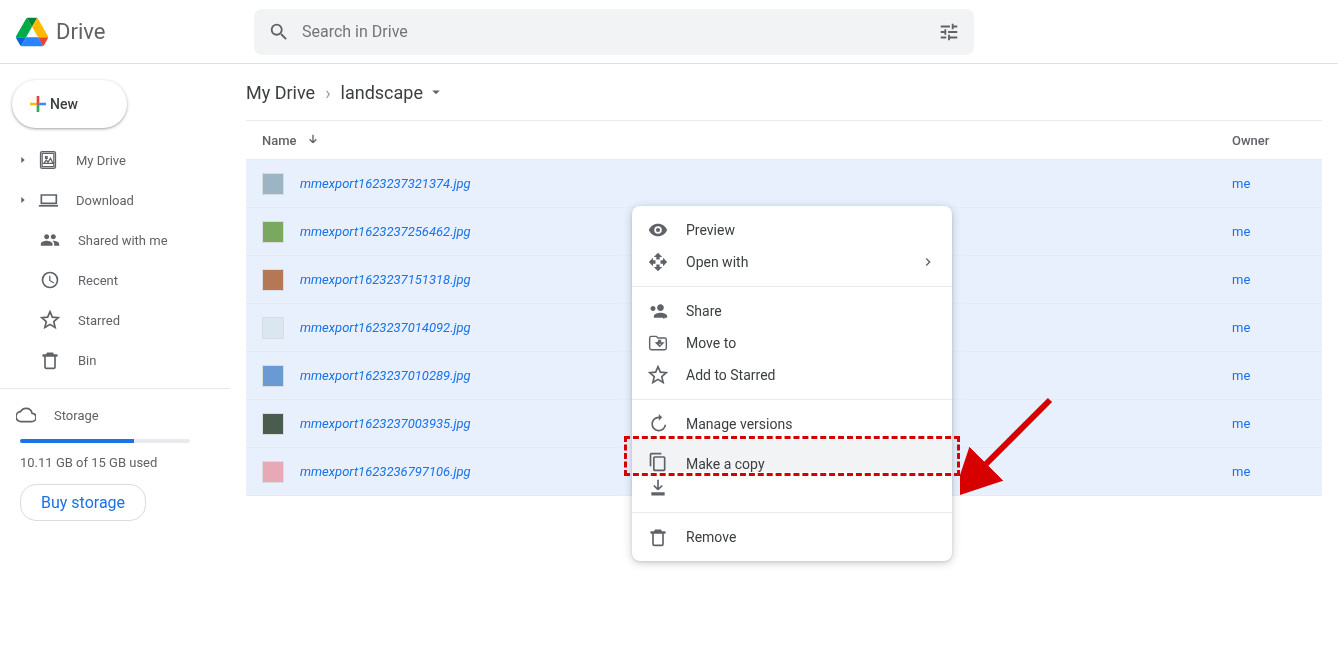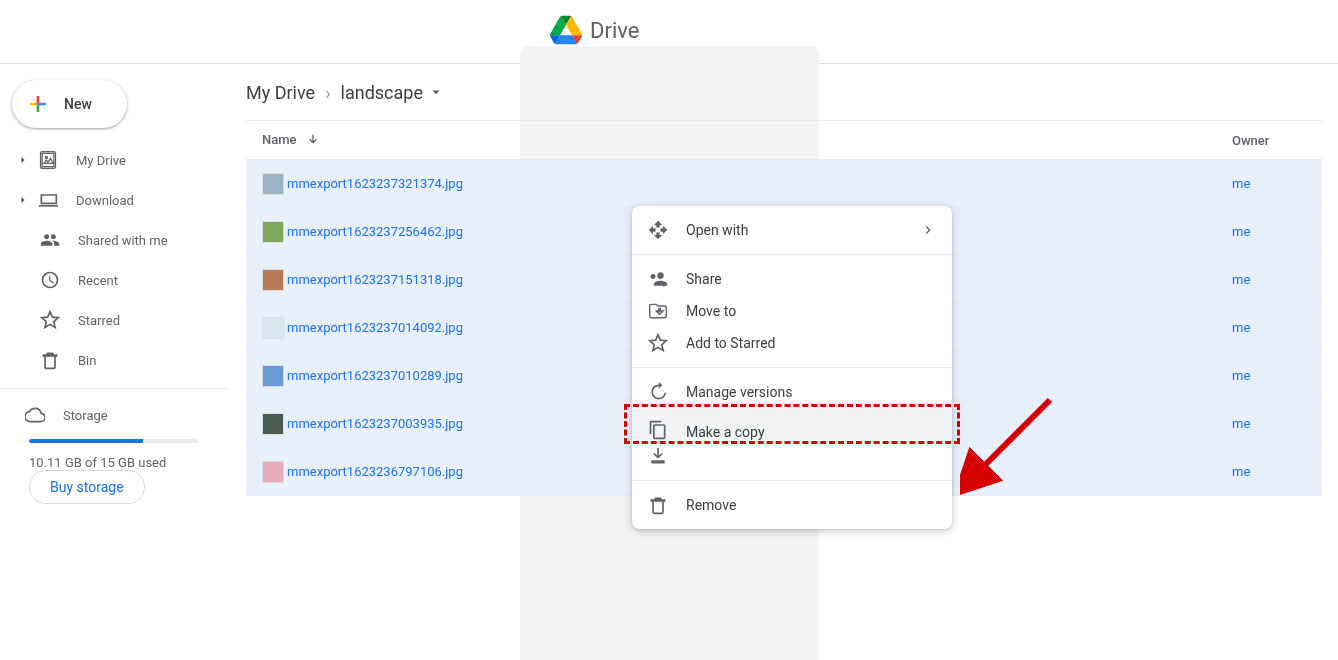--- a/index.html
+++ b/index.html
@@ -1,53 +1,53 @@
 <!DOCTYPE html>
 <html><head>
 <meta charset="utf-8">
 <style>
 * { margin: 0; padding: 0; box-sizing: border-box; font-family: 'Google Sans', Roboto, Arial, sans-serif; }
 body { background: #fff; color: #3c4043; width: 1338px; height: 660px; overflow: hidden; position: relative; }
 
-.header { display: flex; align-items: center; height: 64px; border-bottom: 1px solid #e0e0e0; padding: 14px 16px; flex-direction: column; }
+.header { display: flex; align-items: center; height: 64px; border-bottom: 1px solid #e0e0e0; padding: 14px 16px; }
 .logo-area { display: flex; align-items: center; width: 238px; cursor: pointer; }
 .logo-area span.title { font-size: 22px; color: #5f6368; margin-left: 8px; }
 .search-bar { flex: 0 0 720px; background: #f1f3f4; border-radius: 8px; height: 46px; display: flex; align-items: center; padding: 0 14px; gap: 12px; }
 .search-bar .search-icon { fill: #5f6368; width: 22px; height: 22px; }
 .search-bar input { flex: 1; background: transparent; border: none; outline: none; font-size: 16px; color: #5f6368; }
 .search-bar .tune-icon { fill: #5f6368; width: 22px; height: 22px; cursor: pointer; }
 
 .layout { display: flex; height: 596px; }
 .sidebar { width: 238px; padding-top: 12px; }
-.new-btn { margin: 4px 0 12px 12px; width: 115px; height: 48px; border-radius: 24px; border: none; background: #fff; box-shadow: 0 1px 2px rgba(60,64,67,.3), 0 1px 3px 1px rgba(60,64,67,.15); display: flex; align-items: center; padding-left: 14px; cursor: pointer; gap: 14px; font-size: 14px; color: #3c4043; font-weight: 500; }
+.new-btn { margin: 4px 0 12px 12px; width: 115px; height: 48px; border-radius: 24px; border: none; background: #fff; box-shadow: 0 1px 2px rgba(60,64,67,.3), 0 1px 3px 1px rgba(60,64,67,.15); display: flex; align-items: center; padding-left: 14px; cursor: pointer; font-size: 14px; color: #3c4043; font-weight: 500; }
 .nav { margin-top: 10px; }
 .nav-item { display: flex; align-items: center; height: 40px; padding-left: 18px; gap: 18px; cursor: pointer; font-size: 13px; color: #5f6368; border-radius: 0 20px 20px 0; }
 .nav-item svg.chev { width: 10px; height: 10px; margin-right: -8px; fill: #5f6368; }
 .nav-item svg.ic { width: 20px; height: 20px; fill: #5f6368; }
 .nav-item.no-chevron { padding-left: 40px; }
-.storage { border-top: 1px solid #e8eaed; margin: 8px 8px 0 0; padding: 16px 20px 0 29px; }
+.storage { border-top: 1px solid #e8eaed; margin: 8px 8px 0 0; padding: 16px 20px 0 20px; }
 .storage .label-row { display: flex; align-items: center; gap: 18px; color: #5f6368; font-size: 13px; margin-bottom: 14px; margin-left: -4px; }
 .storage .label-row svg { width: 20px; height: 20px; fill: #5f6368; }
 .storage .bar { height: 4px; width: 170px; background: #e8eaed; border-radius: 2px; overflow: hidden; }
 .storage .bar .fill { height: 100%; width: 67%; background: #1a73e8; }
 .storage .used { font-size: 13px; color: #5f6368; margin-top: 12px; }
-.storage .buy { border: 1px solid #dadce0; background: #fff; color: #1a73e8; font-size: 14px; padding: 8px 20px; border-radius: 16px; cursor: pointer; }
+.storage .buy { margin-top: 14px; border: 1px solid #dadce0; background: #fff; color: #1a73e8; font-size: 16px; padding: 8px 20px; border-radius: 16px; cursor: pointer; }
 
 .main { flex: 1; padding: 0 16px 0 8px; }
 .breadcrumb { display: flex; align-items: center; gap: 10px; height: 56px; font-size: 18px; color: #3c4043; }
 .bc-sep { color: #9aa0a6; font-size: 18px; }
 .bc-current { display: flex; align-items: center; gap: 4px; cursor: pointer; }
 .bc-current svg { width: 18px; height: 18px; fill: #5f6368; }
 .table-header { display: flex; align-items: center; height: 40px; border-top: 1px solid #e8eaed; border-bottom: 1px solid #e8eaed; color: #5f6368; font-size: 13px; font-weight: 500; }
-.table-header .name-col { padding-left: 16px; display: flex; align-items: flex-start; gap: 8px; flex: 1; }
+.table-header .name-col { padding-left: 16px; display: flex; align-items: center; gap: 8px; flex: 1; }
 .table-header .owner-col { width: 90px; text-align: left; margin-left: 18px; }
 .rows { }
 .row { display: flex; align-items: center; height: 48px; border-bottom: 1px solid #e8eaed; background: #e8f0fe; }
 .row .thumb { width: 22px; height: 22px; margin-left: 16px; border: 1px solid #dadce0; background: #ccc; }
-.row .fname { flex: 1; margin-left: 3px; color: #1a73e8; font-size: 13px; }
+.row .fname { flex: 1; margin-left: 16px; color: #1a73e8; font-size: 13px; font-style: italic; }
 .row .owner { width: 90px; color: #1a73e8; font-size: 13px; }
 
 .context-menu { position: absolute; top: 206px; left: 632px; width: 320px; background: #fff; border-radius: 8px; box-shadow: 0 2px 10px rgba(0,0,0,.2), 0 1px 3px rgba(0,0,0,.1); padding: 8px 0; font-size: 14px; color: #3c4043; }
 .cm-item { display: flex; align-items: center; height: 32px; padding: 0 16px; cursor: pointer; gap: 18px; position: relative; }
 .cm-item:hover, .cm-item.hovered { background: #f1f3f4; align-items: flex-end; }
 .cm-item svg.mic { width: 20px; height: 20px; fill: #5f6368; flex-shrink: 0; }
 .cm-item .label { flex: 1; }
 .cm-item .arrow-right { position: absolute; right: 16px; fill: #5f6368; width: 16px; }
 .cm-item .help { position: absolute; right: 16px; width: 18px; height: 18px; }
 .cm-divider { height: 1px; background: #e8eaed; margin: 8px 0; }
@@ -209,20 +209,26 @@
           <div class="fname">mmexport1623236797106.jpg</div>
           <div class="owner">me</div>
         </div>
       </div>
   </div>
 </div>
 
 <div class="context-menu">
   <div class="cm-item">
     <svg class="mic" viewBox="0 0 24 24">
+        <path d="M12 4.5C7 4.5 2.73 7.61 1 12c1.73 4.39 6 7.5 11 7.5s9.27-3.11 11-7.5c-1.73-4.39-6-7.5-11-7.5zm0 12a4.5 4.5 0 1 1 0-9 4.5 4.5 0 0 1 0 9zm0-7a2.5 2.5 0 1 0 0 5 2.5 2.5 0 0 0 0-5z"></path>
+      </svg>
+    <span class="label">Preview</span>
+  </div>
+  <div class="cm-item">
+    <svg class="mic" viewBox="0 0 24 24">
         <path d="M10 9h4V6h3l-5-5-5 5h3v3zm-1 1H6V7l-5 5 5 5v-3h3v-4zm14 2l-5-5v3h-3v4h3v3l5-5zm-9 3h-4v3H7l5 5 5-5h-3v-3z"></path>
       </svg>
     <span class="label">Open with</span>
     <svg class="arrow-right" viewBox="0 0 24 24">
         <path d="M8.59 16.58L13.17 12 8.59 7.41 10 6l6 6-6 6z"></path>
       </svg>
   </div>
   <div class="cm-divider"></div>
   <div class="cm-item">
     <svg class="mic" viewBox="0 0 24 24">

